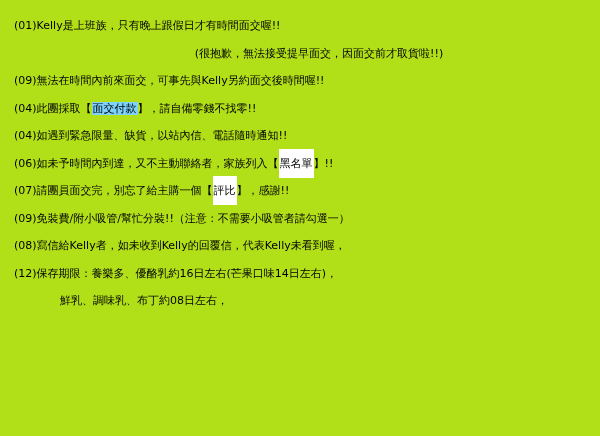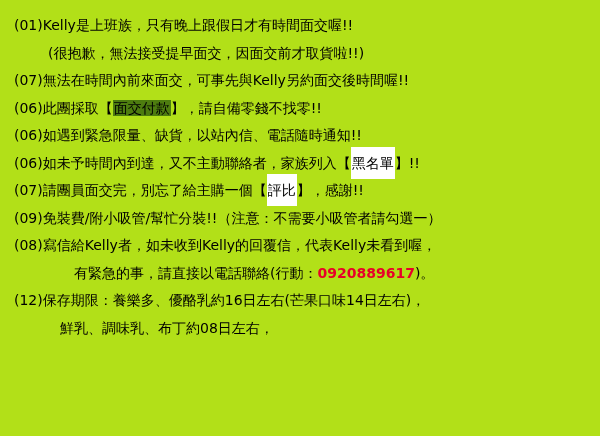--- a/index.html
+++ b/index.html
@@ -16,52 +16,51 @@
   #sheet {
     position: relative;
     width: 600px;
     height: 436px;
     background: #b2e018;
     box-sizing: border-box;
     padding: 12px 10px 0 14px;
   }
   .line {
     color: #000;
-    font-size: 14px;
+    font-size: 11px;
     line-height: 27.5px;
     white-space: nowrap;
     letter-spacing: 0px;
   }
-  .indent1 { padding-left: 34px; }
+  .indent1 { padding-left: 34px; text-align: center; }
   .indent2 { padding-left: 60px; }
   .indent3 { padding-left: 46px; }
   .hl-red {
-    background: #4d7c0f;
+    background: #7dd3fc;
     color: #000;
     padding: 0 1px;
   }
   .hl-plain {
     background: #ffffff;
     color: #000;
     padding: 8px 1px;
   }
   .num-red {
     color: #e8002a;
     font-weight: bold;
   }
 </style>
 </head>
 <body style="background: rgb(178, 224, 24);">
 
 <div id="sheet" style="background: rgb(178, 224, 24);">
     <div class="line"><span>(01)Kelly是上班族，只有晚上跟假日才有時間面交喔!!</span></div>
     <div class="line indent1"><span>(很抱歉，無法接受提早面交，因面交前才取貨啦!!)</span></div>
-    <div class="line"><span>(07)無法在時間內前來面交，可事先與Kelly另約面交後時間喔!!</span></div>
-    <div class="line"><span>(06)此團採取【</span><span class="hl-red">面交付款</span><span>】，請自備零錢不找零!!</span></div>
-    <div class="line"><span>(06)如遇到緊急限量、缺貨，以站內信、電話隨時通知!!</span></div>
+    <div class="line"><span>(09)無法在時間內前來面交，可事先與Kelly另約面交後時間喔!!</span></div>
+    <div class="line"><span>(04)此團採取【</span><span class="hl-red">面交付款</span><span>】，請自備零錢不找零!!</span></div>
+    <div class="line"><span>(04)如遇到緊急限量、缺貨，以站內信、電話隨時通知!!</span></div>
     <div class="line"><span>(06)如未予時間內到達，又不主動聯絡者，家族列入【</span><span class="hl-plain">黑名單</span><span>】!!</span></div>
     <div class="line"><span>(07)請團員面交完，別忘了給主購一個【</span><span class="hl-plain">評比</span><span>】，感謝!!</span></div>
     <div class="line"><span>(09)免裝費/附小吸管/幫忙分裝!!（注意：不需要小吸管者請勾選一）</span></div>
     <div class="line"><span>(08)寫信給Kelly者，如未收到Kelly的回覆信，代表Kelly未看到喔，</span></div>
-    <div class="line indent2"><span>有緊急的事，請直接以電話聯絡(行動：</span><span class="num-red">0920889617</span><span>)。</span></div>
     <div class="line"><span>(12)保存期限：養樂多、優酪乳約16日左右(芒果口味14日左右)，</span></div>
     <div class="line indent3"><span>鮮乳、調味乳、布丁約08日左右，</span></div>
   </div>
 
 </body></html>

